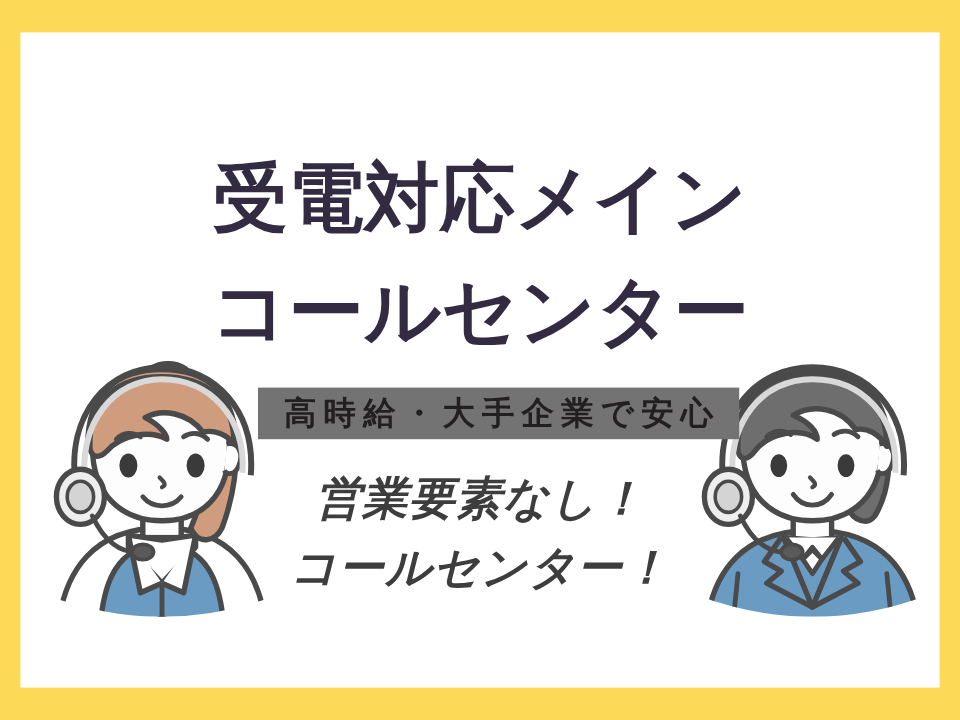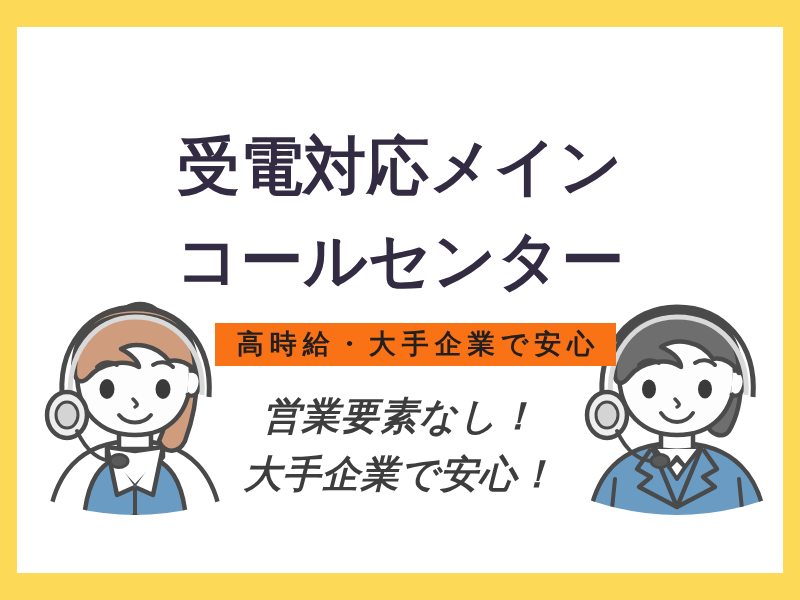--- a/index.html
+++ b/index.html
@@ -59,21 +59,21 @@
 
   #badge-wrap {
     position: absolute;
     top: 296px;
     left: 0;
     width: 766px;
     text-align: center;
   }
   #badge {
     display: inline-block;
-    background: #f97316;
+    background: #737373;
     color: #231f20;
     font-weight: 700;
     font-size: 27px;
     line-height: 43px;
     height: 43px;
     padding: 0 16px;
     letter-spacing: 6px;
     text-indent: 6px;
     white-space: nowrap;
     margin-left: 31px;
@@ -230,17 +230,17 @@
 
     <div id="text-block">
       <div class="title-line" id="title-line-1">受電対応メイン</div>
       <div class="title-line" id="title-line-2">コールセンター</div>
 
       <div id="badge-wrap">
         <span id="badge">高時給・大手企業で安心</span>
       </div>
 
       <div class="sub-line" id="sub-line-1">営業要素なし！</div>
-      <div class="sub-line" id="sub-line-2">大手企業で安心！</div>
+      <div class="sub-line" id="sub-line-2">コールセンター！</div>
     </div>
 
   </div>
 </div>
 
 </body></html>

